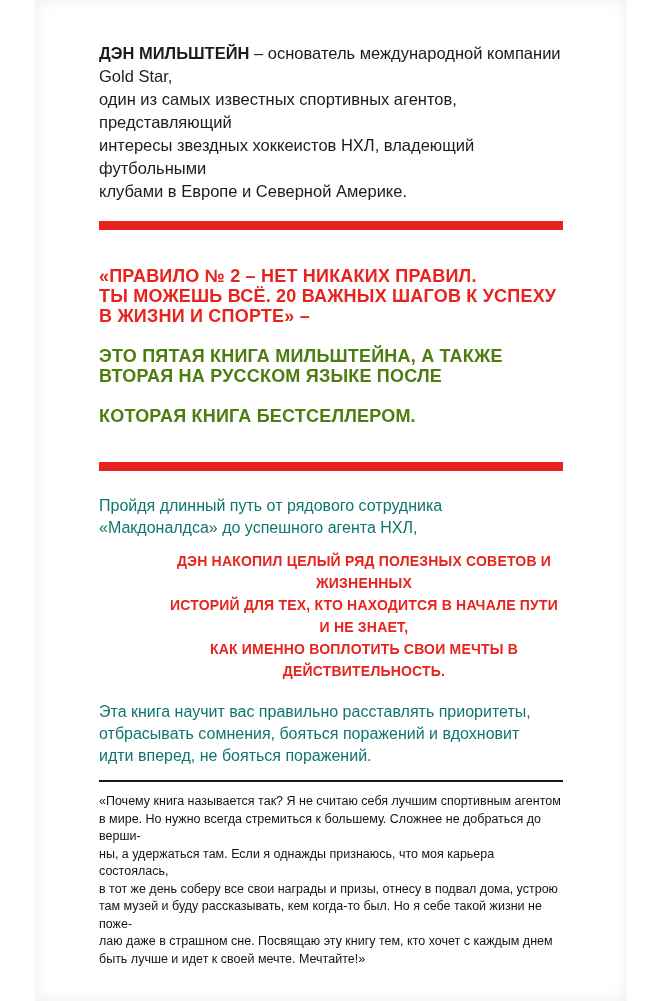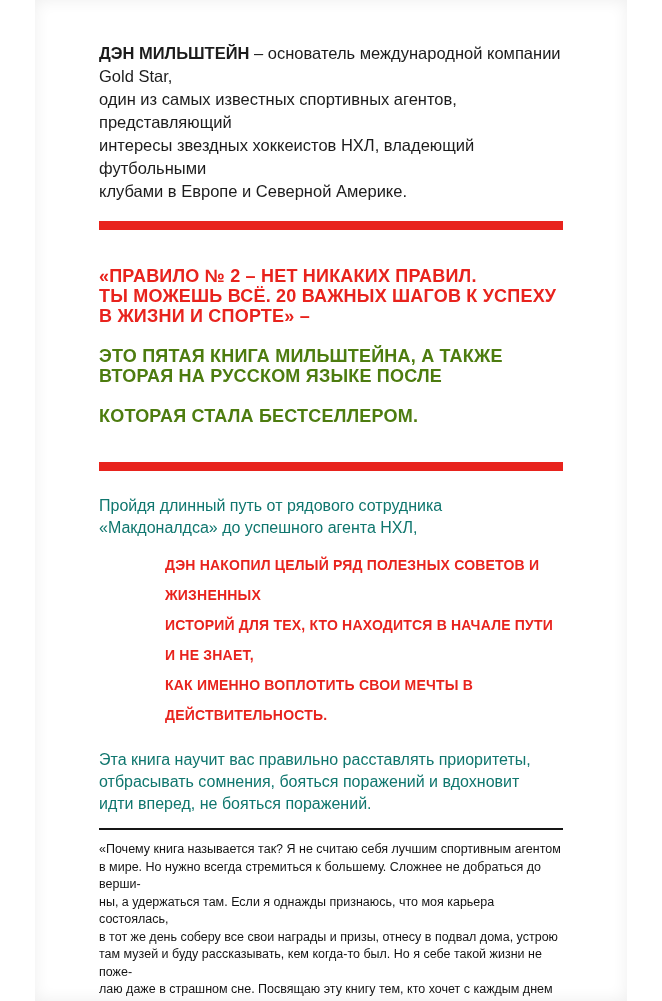--- a/index.html
+++ b/index.html
@@ -44,24 +44,25 @@
   .red-bar.second { margin-top:16px; }
 
   
   .body-text { margin-top:24px; }
   .body-text p { white-space:pre-line; }
   .para-black {
     font-size:16px; line-height:22px; color:#0f766e;
   }
   .para-red {
     margin:11px 0 0 66px;
-    font-size:14px; line-height:30px;
+    font-size:14px; line-height:22px;
     font-weight:700;
     color:var(--accent-red, #e8231d);
     letter-spacing:0.2px;
+    text-align:center;
   }
   .para-black + .para-black, .para-red + .para-black { margin-top:19px; }
 
   .divider {
     border:0; border-top:2px solid #161616;
     margin:13px 0 0 0;
   }
 
   
   .quote {
@@ -82,21 +83,21 @@
 клубами в Европе и Северной Америке.</span></p>
 
   <div class="red-bar"></div>
 
   <div class="headline">
     <div class="red-text">«ПРАВИЛО № 2 – НЕТ НИКАКИХ ПРАВИЛ.
 ТЫ МОЖЕШЬ ВСЁ. 20 ВАЖНЫХ ШАГОВ К УСПЕХУ
 В ЖИЗНИ И СПОРТЕ» –</div>
     <div class="black-text">ЭТО ПЯТАЯ КНИГА МИЛЬШТЕЙНА, А ТАКЖЕ
 ВТОРАЯ НА РУССКОМ ЯЗЫКЕ ПОСЛЕ</div>
-    <div class="black-text">КОТОРАЯ СТАЛА БЕСТСЕЛЛЕРОМ.</div>
+    <div class="black-text">КОТОРАЯ КНИГА БЕСТСЕЛЛЕРОМ.</div>
   </div>
 
   <div class="red-bar second"></div>
 
   <div class="body-text">
     <p class="para-black">Пройдя длинный путь от рядового сотрудника
 «Макдоналдса» до успешного агента НХЛ,</p>
     <p class="para-red">ДЭН НАКОПИЛ ЦЕЛЫЙ РЯД ПОЛЕЗНЫХ СОВЕТОВ И ЖИЗНЕННЫХ
 ИСТОРИЙ ДЛЯ ТЕХ, КТО НАХОДИТСЯ В НАЧАЛЕ ПУТИ И НЕ ЗНАЕТ,
 КАК ИМЕННО ВОПЛОТИТЬ СВОИ МЕЧТЫ В ДЕЙСТВИТЕЛЬНОСТЬ.</p>

